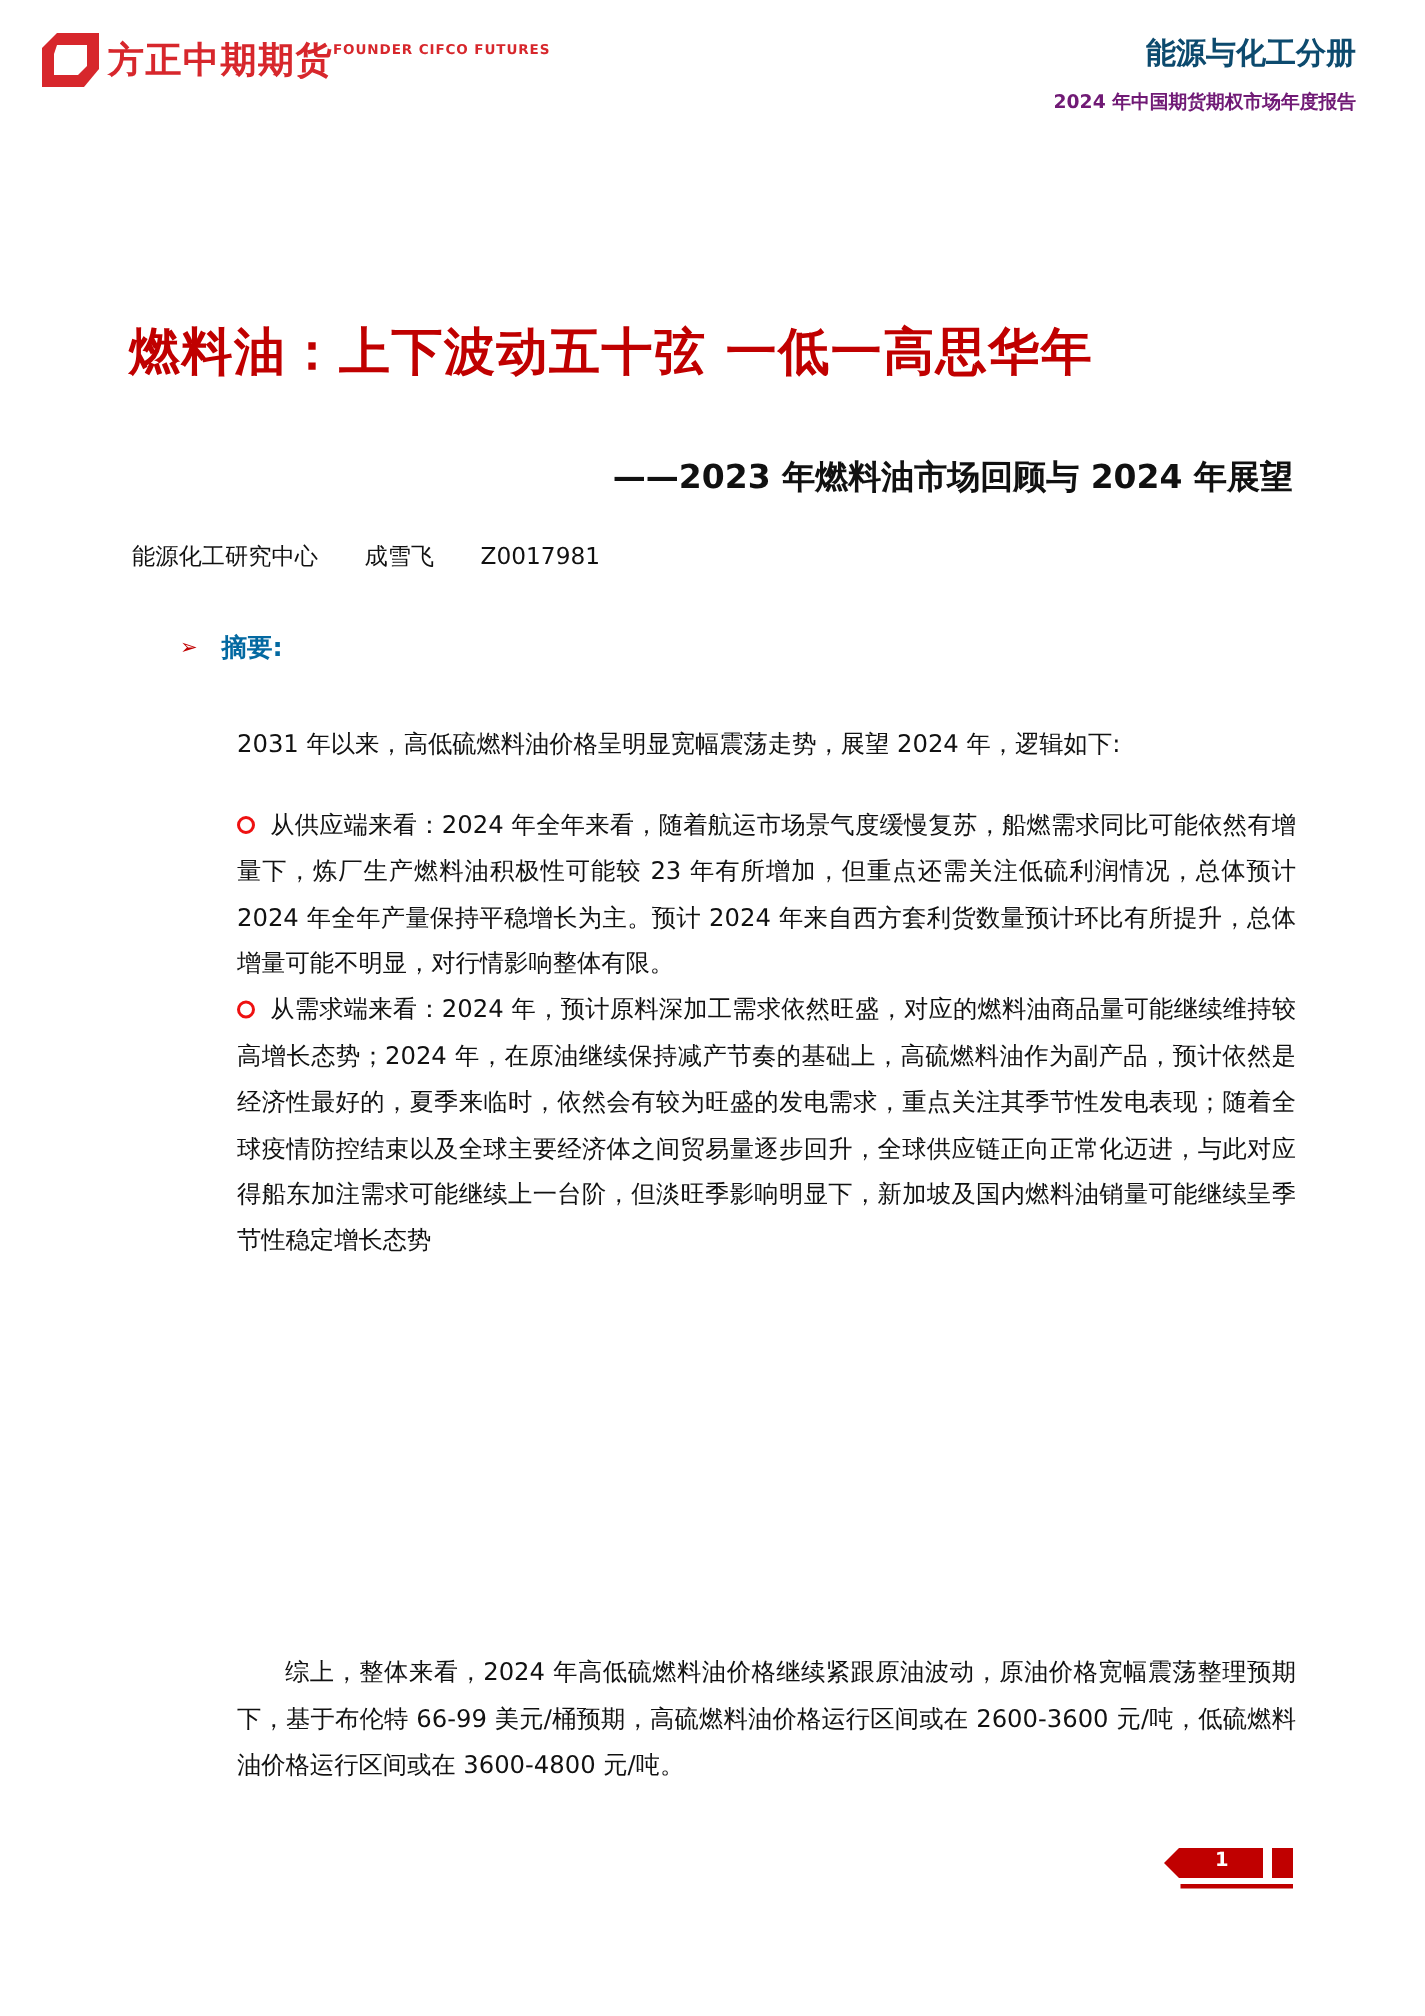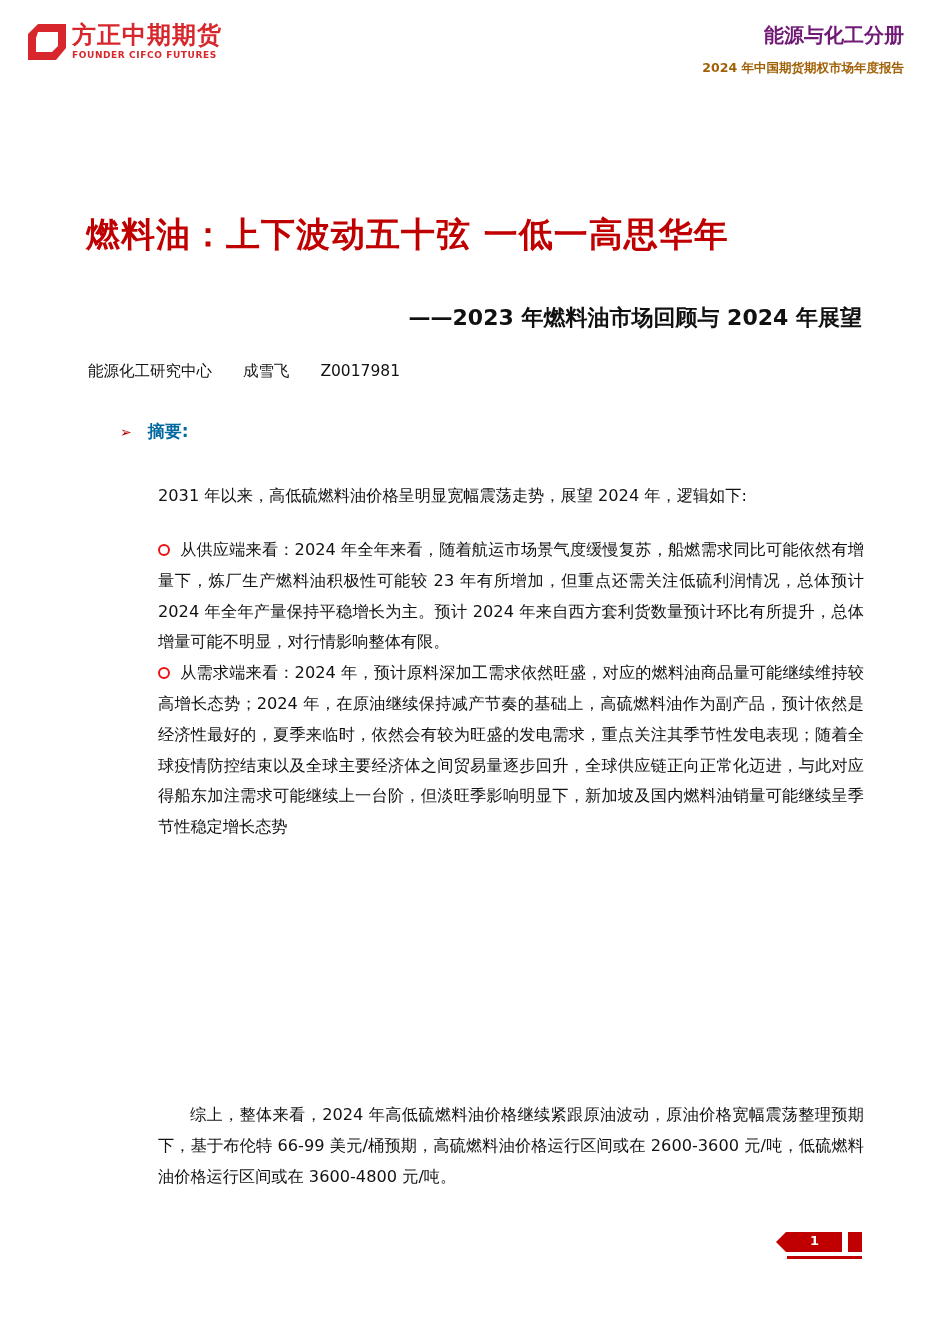--- a/index.html
+++ b/index.html
@@ -3,27 +3,27 @@
   <meta charset="utf-8">
   <style>
     html, body { margin: 0; padding: 0; background: #ffffff; }
     body {
       width: 950px; height: 1344px; position: relative; overflow: hidden;
       font-family: "DejaVu Sans", "Liberation Sans", sans-serif;
       color: #111;
     }
     .logo { position: absolute; left: 28px; top: 22px; display: flex; align-items: center; }
     .logo-mark { width: 38px; height: 36px; margin-right: 6px; }
-    .logo-text { display: flex; flex-direction: column; }
+    .logo-text { display: flex; flex-direction: row; }
     .logo-cn { color: #d7272c; font-weight: bold; font-size: 24px; letter-spacing: 1px; line-height: 26px; }
     .logo-en { color: #d7272c; font-size: 9px; font-weight: bold; letter-spacing: 0.6px; line-height: 12px; margin-top: 1px; }
 
     .hdr-right { position: absolute; right: 46px; top: 22px; text-align: right; }
-    .hdr-section { color: #701a75; font-weight: bold; font-size: 20px; line-height: 26px; }
-    .hdr-report { color: #a16207; font-weight: bold; font-size: 12.5px; margin-top: 12px; }
+    .hdr-section { color: #0c4a6e; font-weight: bold; font-size: 20px; line-height: 26px; }
+    .hdr-report { color: #701a75; font-weight: bold; font-size: 12.5px; margin-top: 12px; }
 
     .title { position: absolute; left: 86px; top: 212px; color: #c00000; font-weight: bold; font-size: 34px; letter-spacing: 1px; white-space: nowrap; }
     .subtitle { position: absolute; right: 88px; top: 303px; font-weight: bold; font-size: 22px; white-space: nowrap; }
 
     .author { position: absolute; left: 88px; top: 361px; font-size: 15.5px; white-space: nowrap; }
     .author span { margin-right: 26px; }
 
     .abs-head { position: absolute; left: 120px; top: 420px; display: flex; align-items: center; }
     .abs-arrow { color: #c00000; font-size: 14px; margin-right: 16px; }
     .abs-label { color: #0369a1; font-weight: bold; font-size: 17px; }

